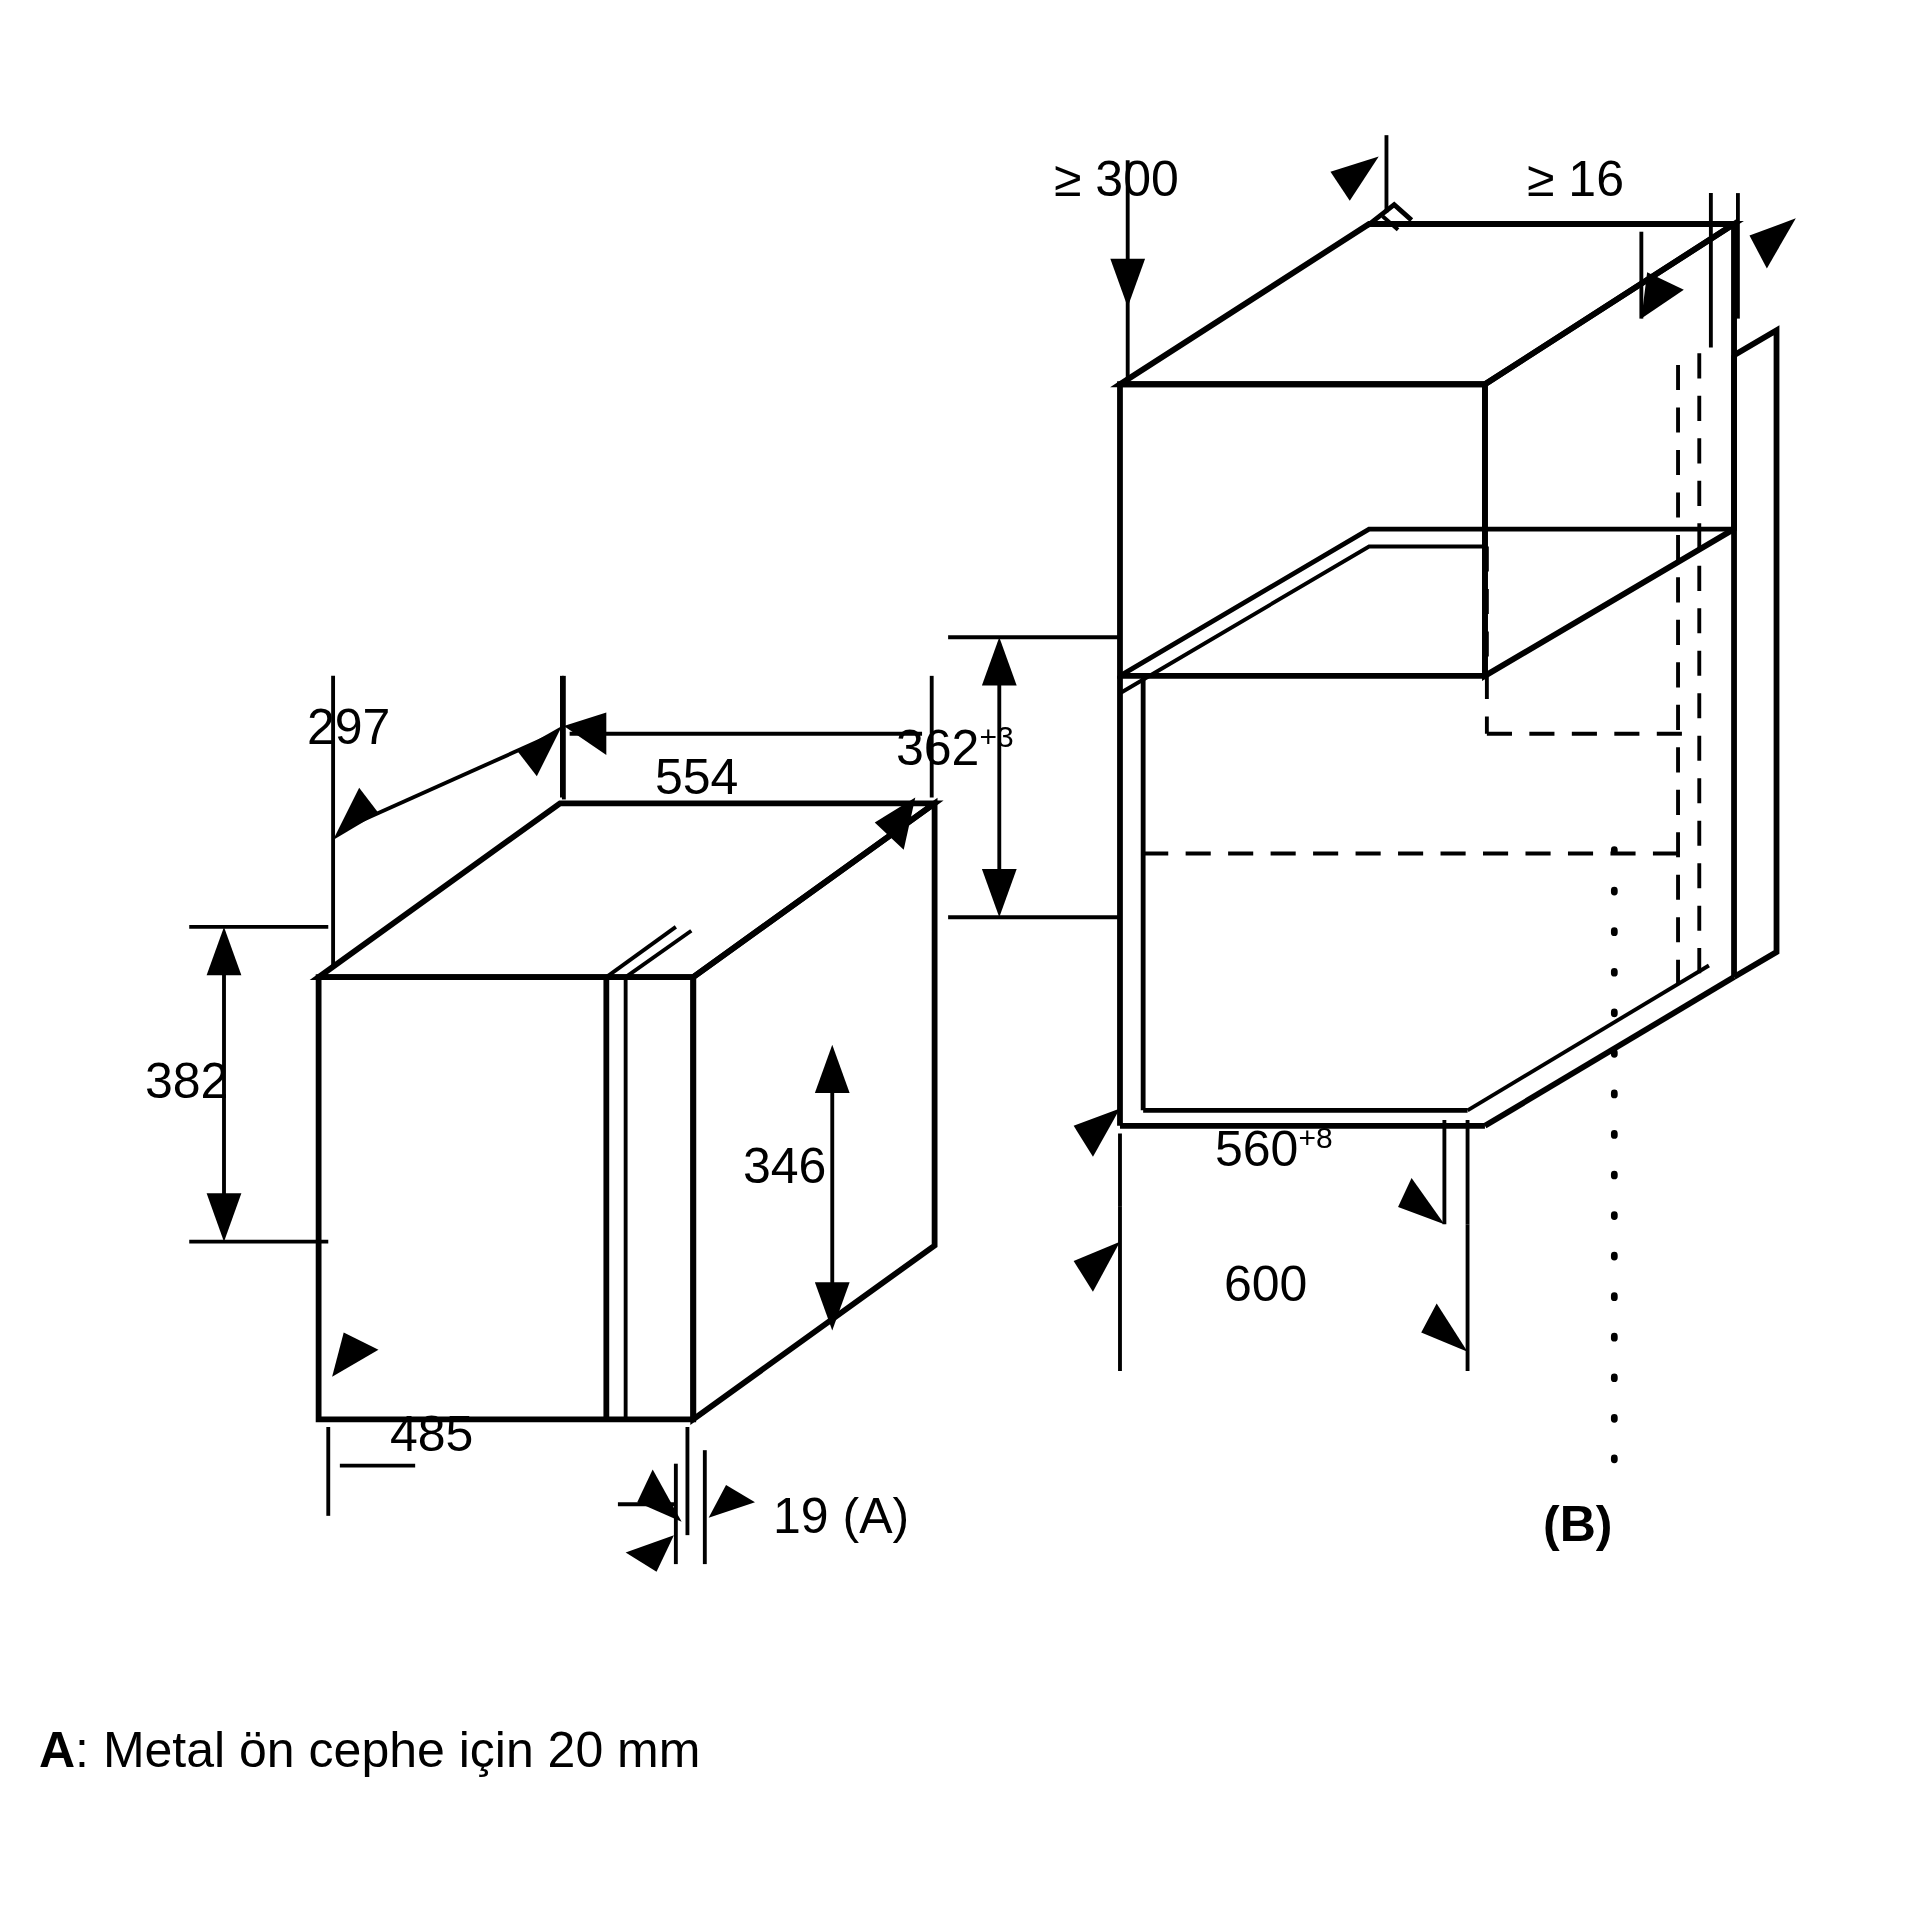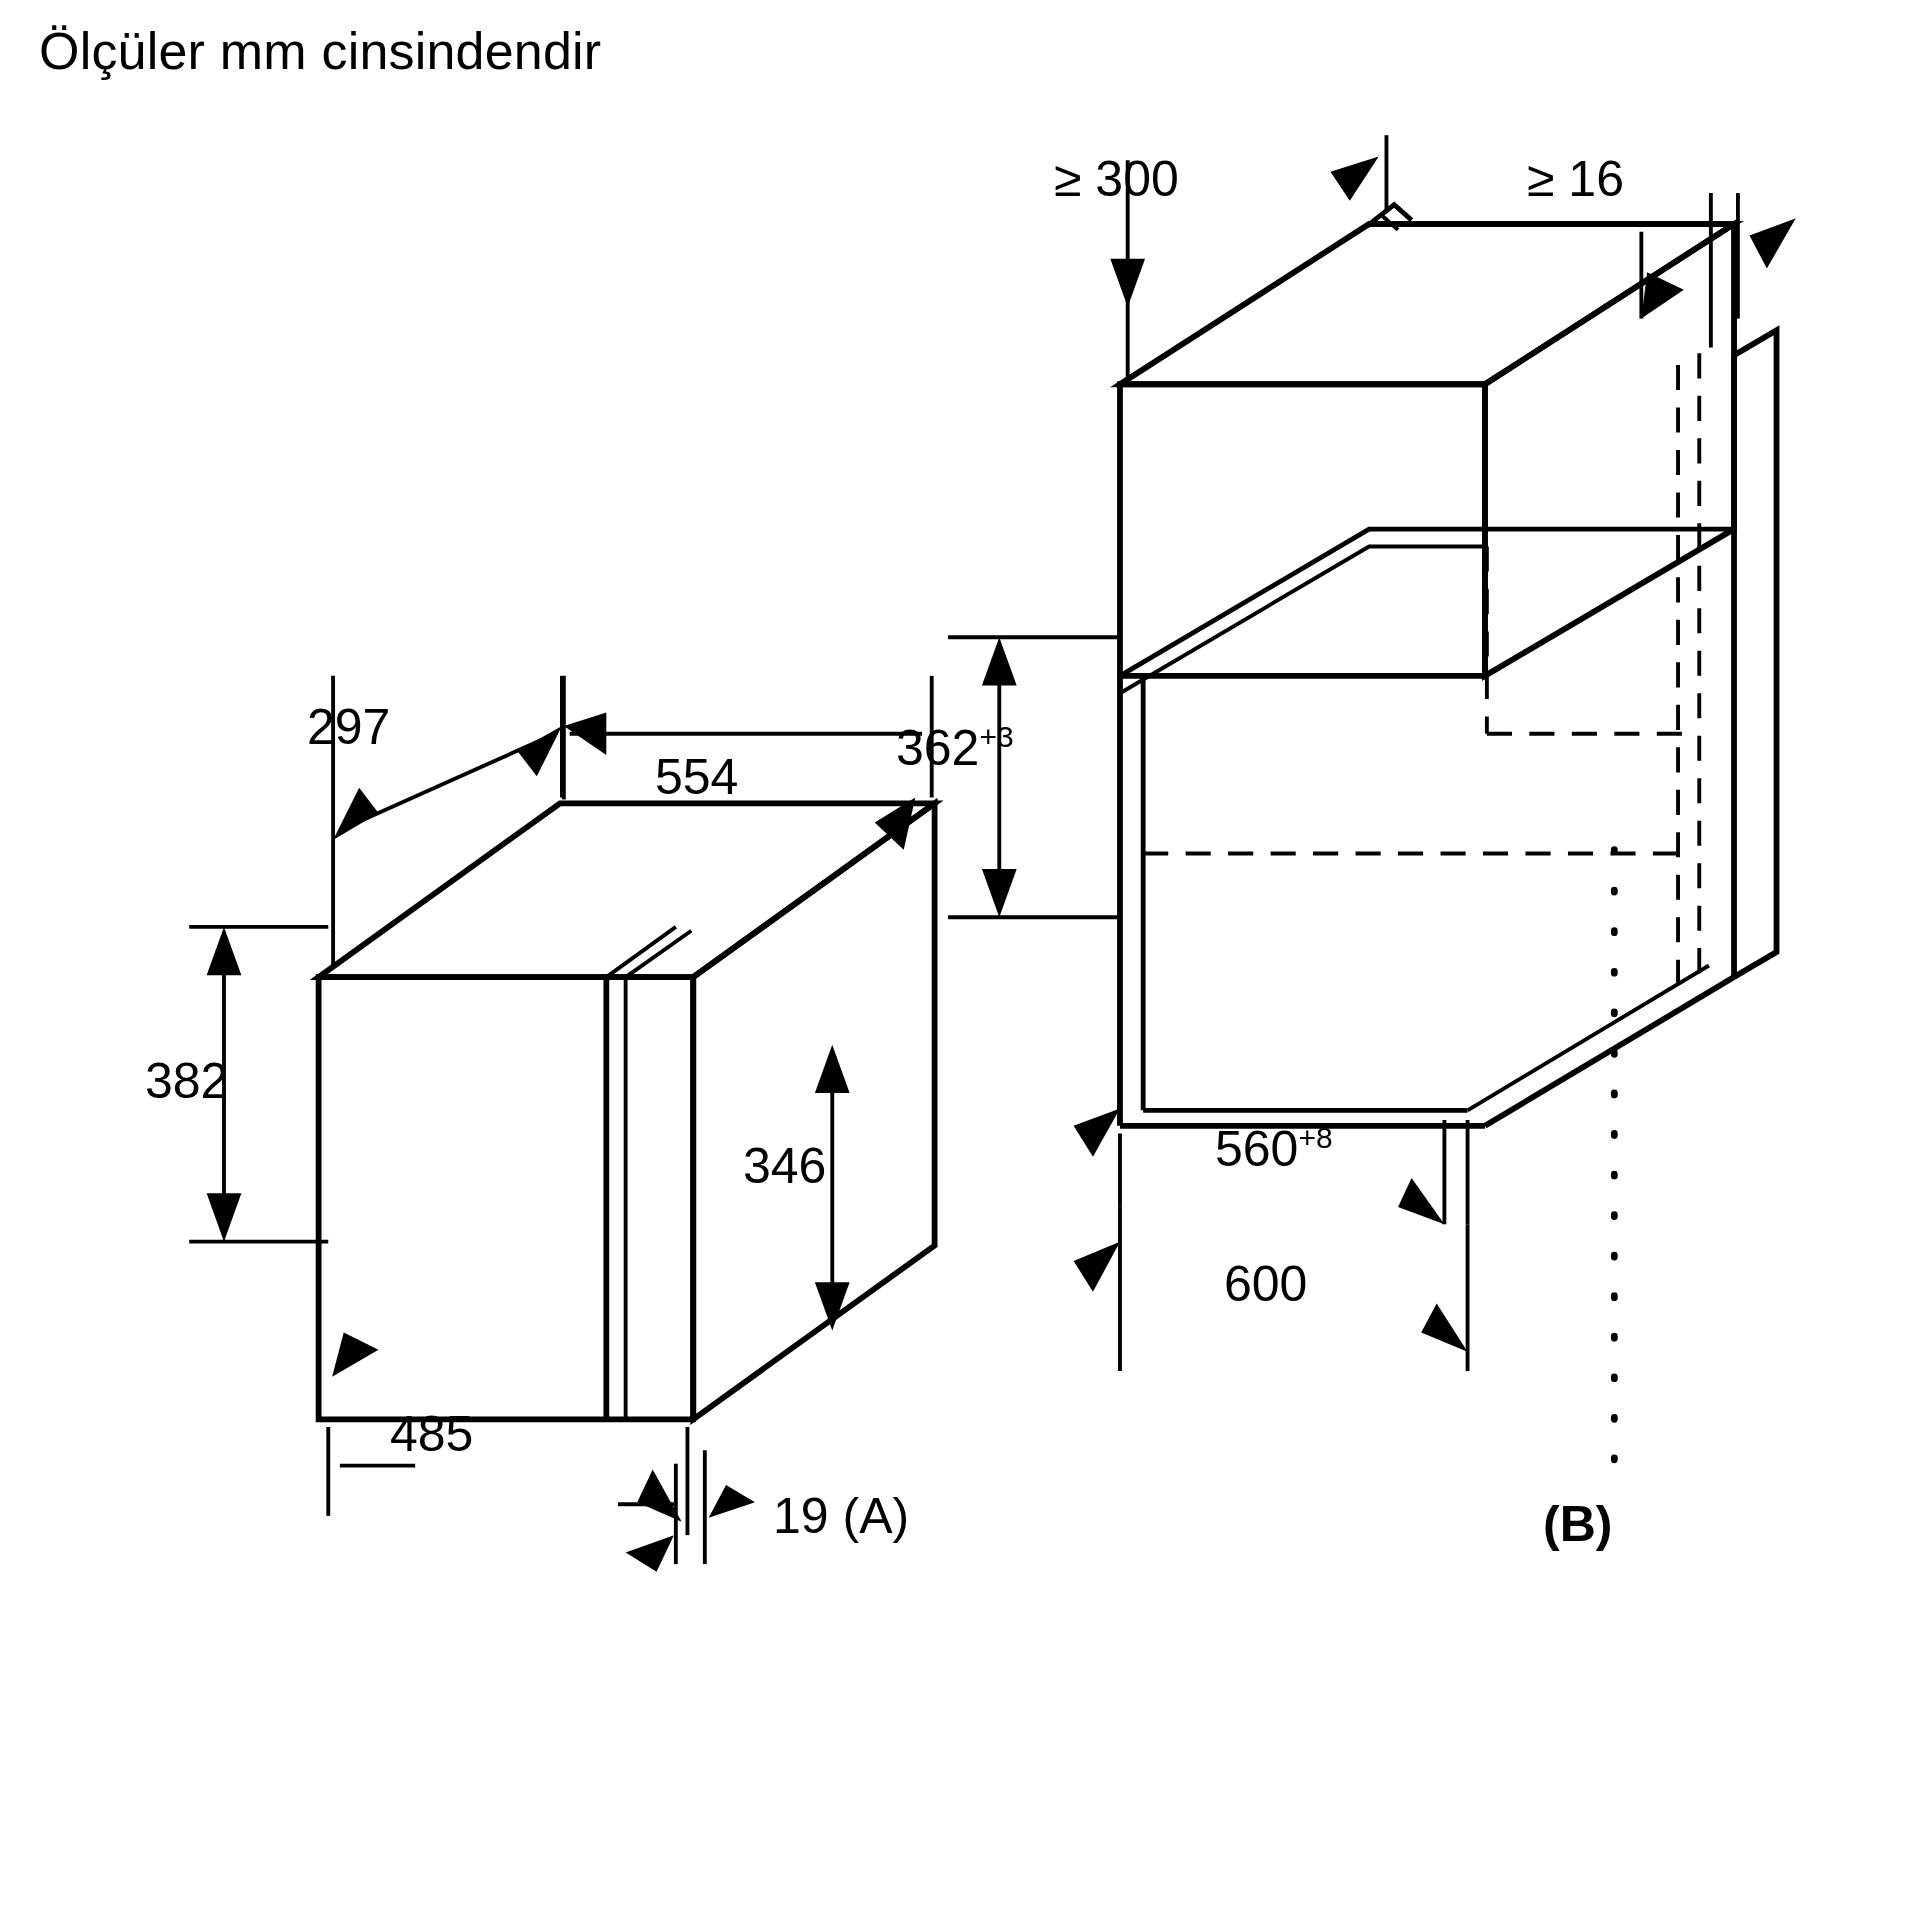--- a/index.html
+++ b/index.html
@@ -53,21 +53,20 @@
     font-size: 30px;
     vertical-align: super;
   }
   .bold { font-weight: bold; }
 </style>
 </head>
 <body>
 
 <div id="sheet">
 
-  <div class="ttl">Ölçüler mm cinsindendir</div>
 
   <svg id="drawing" viewBox="0 0 2000 2000">
     <g fill="none" stroke="#000000" stroke-width="5" stroke-linejoin="miter" stroke-linecap="butt">
 
       <g>
 
         <path d="M 330,1012 L 330,1470 L 718,1470 L 718,1012 Z" stroke-width="6"></path>
 
         <path d="M 330,1012 L 580,832 L 968,832 L 718,1012 Z" stroke-width="6"></path>
 
@@ -259,15 +258,18 @@
   <div class="dimtxt" style="left:1527px; top:150px;">≥ 16</div>
 
   <div class="dimtxt" style="left:896px; top:719px;text-align:center;"><span>362</span><span class="sup">+3</span></div>
 
   <div class="dimtxt" style="left:1215px; top:1120px;"><span>560</span><span class="sup">+8</span></div>
 
   <div class="dimtxt" style="left:1224px; top:1255px;">600</div>
 
   <div class="dimtxt bold" style="left:1543px; top:1495px;">(B)</div>
 
+  <div class="legend l1">
+    <b>A</b><span>: </span><span>Metal ön cephe için 20 mm</span>
+  </div>
 
 </div>
 
 
 </body></html>

